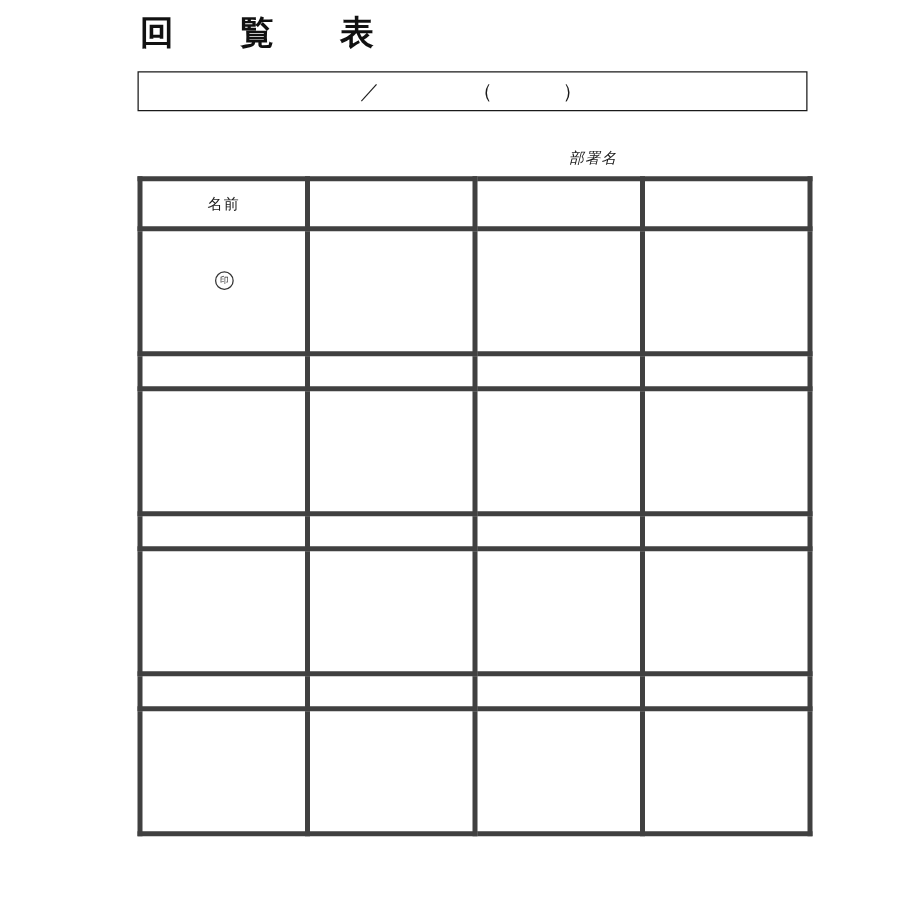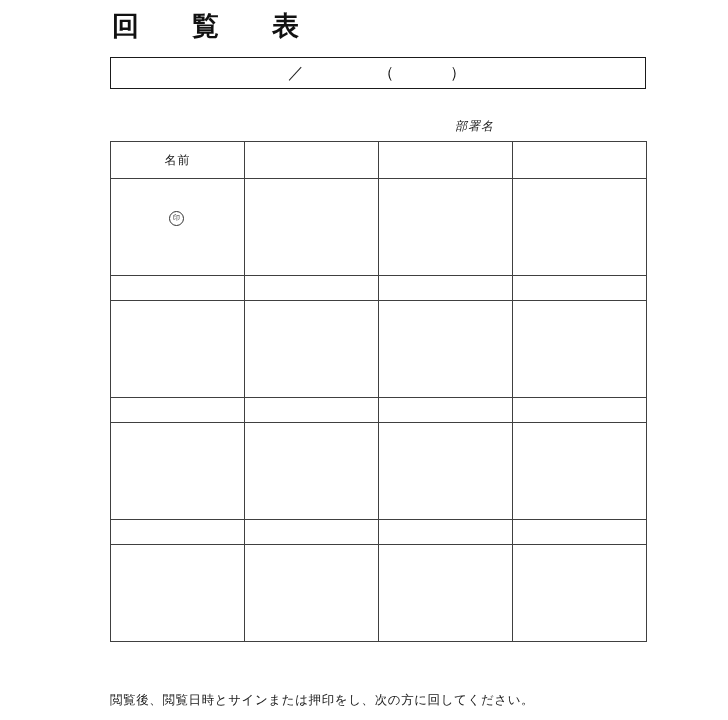--- a/index.html
+++ b/index.html
@@ -71,21 +71,21 @@
   
   .main-table {
     position: absolute;
     left: 110px;
     top: 141px;
     width: 536px;
     border-collapse: collapse;
     table-layout: fixed;
   }
   .main-table td {
-    border: 1px solid #404040;
+    border: 4px solid #404040;
     padding: 0;
     vertical-align: top;
     font-size: 12px;
   }
   .col-name  { width: 134px; }
   .col-b     { width: 134px; }
   .col-c     { width: 134px; }
   .col-d     { width: 134px; }
 
   .row-head td { height: 36px; }
@@ -199,15 +199,14 @@
 
       <tr class="row-big">
         <td></td>
         <td></td>
         <td></td>
         <td></td>
       </tr>
     </tbody>
   </table>
 
-  <div class="footer-note">閲覧後、閲覧日時とサインまたは押印をし、次の方に回してください。</div>
 
 </div>
 
 </body></html>

